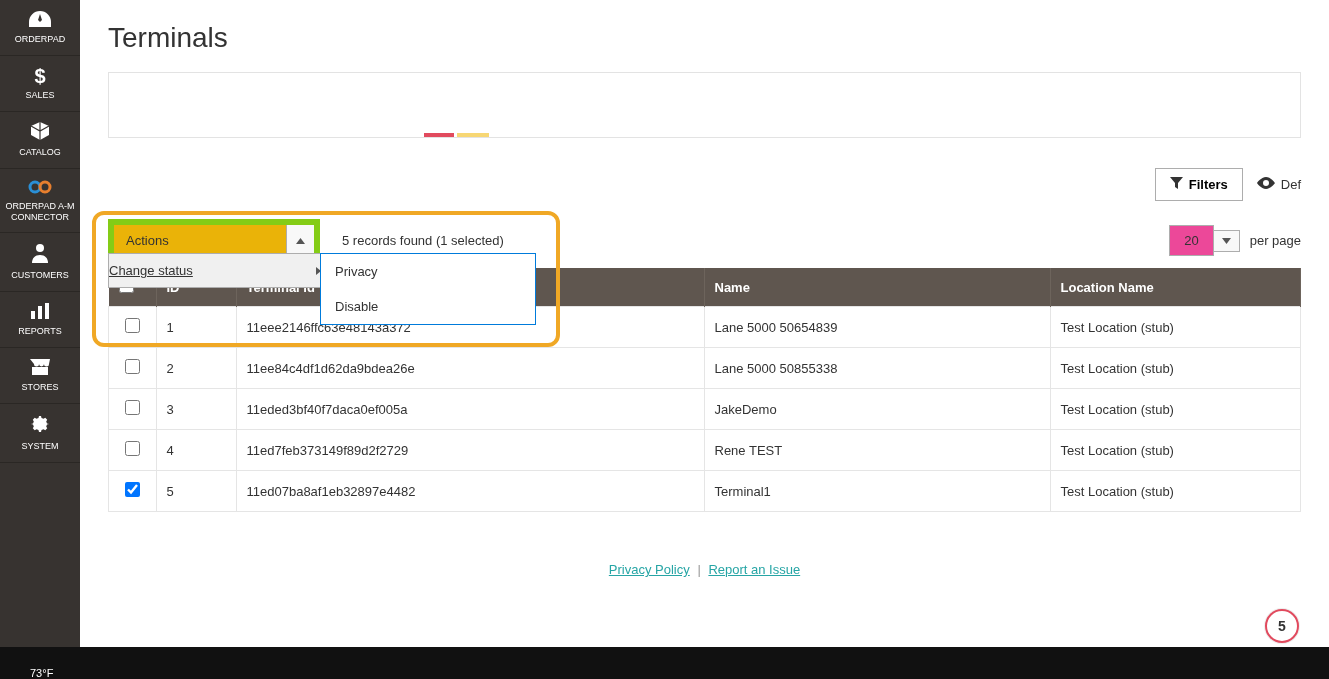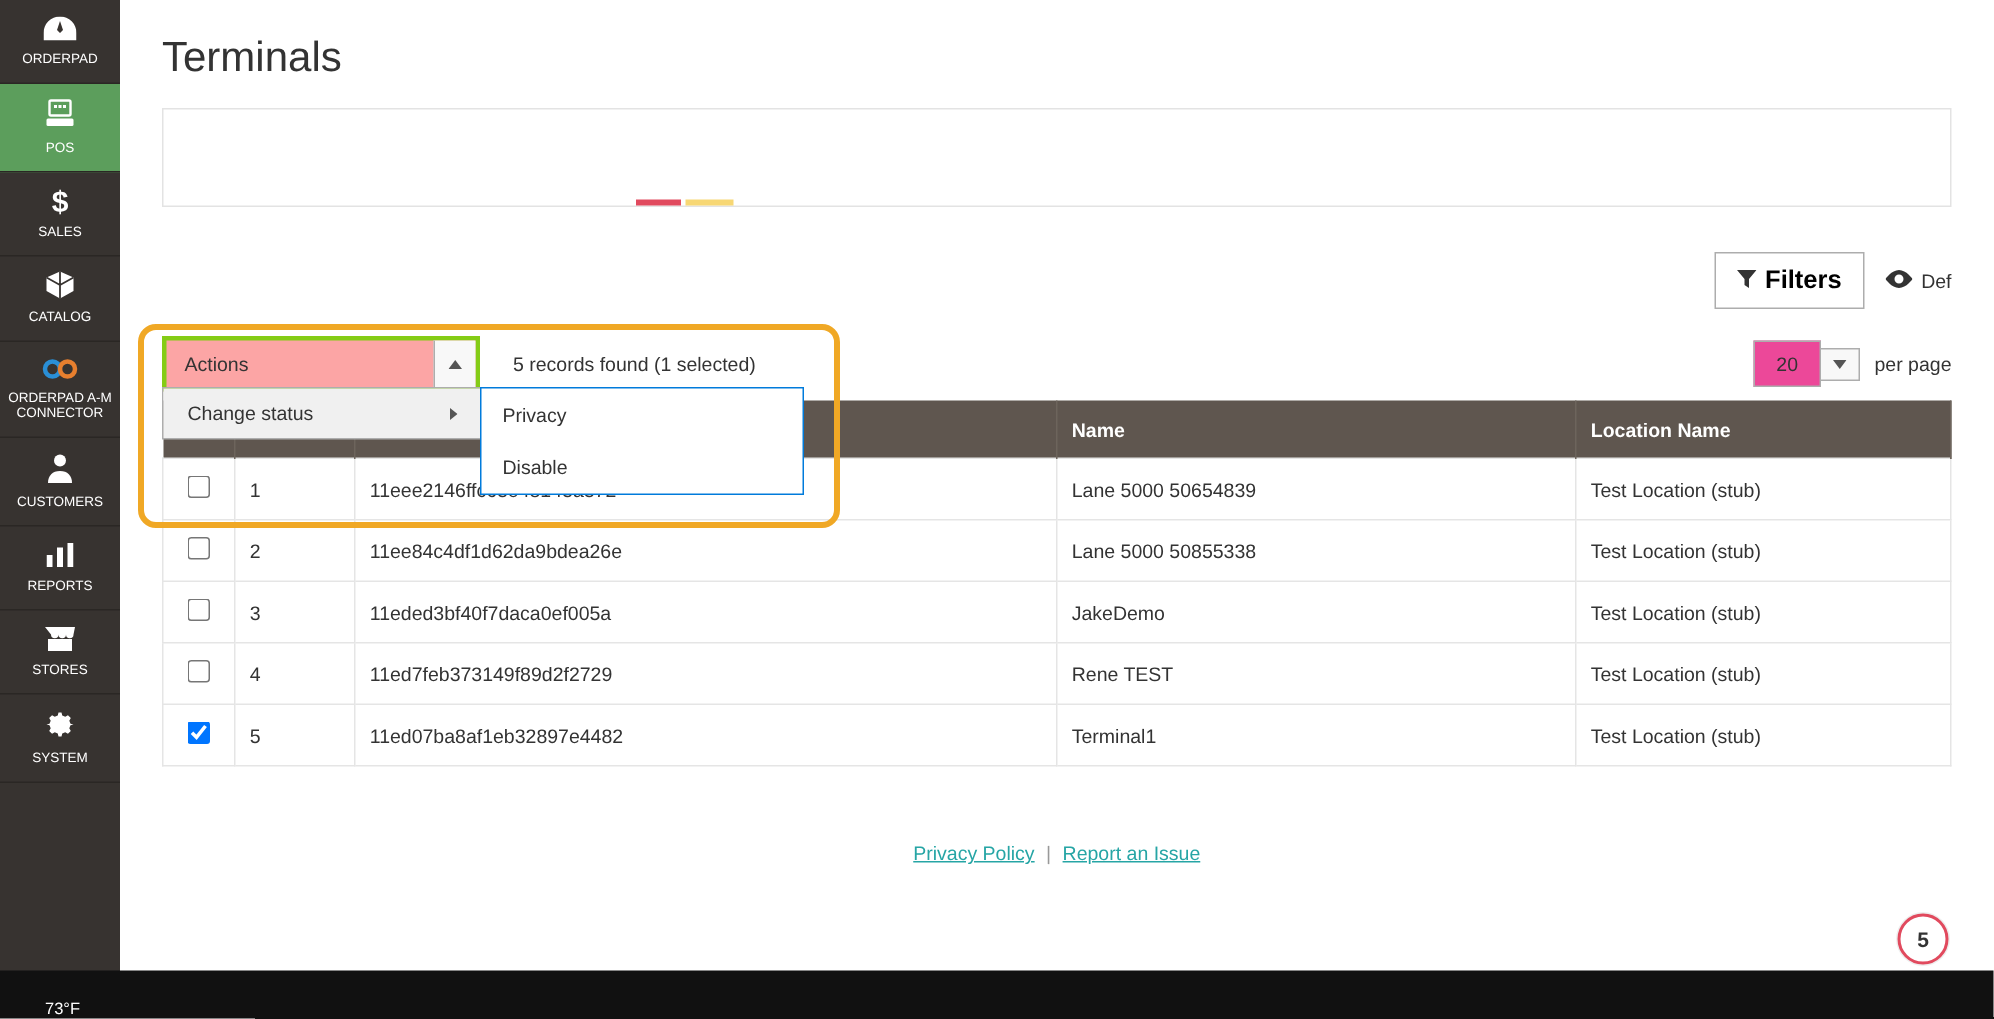--- a/index.html
+++ b/index.html
@@ -14,39 +14,39 @@
 .main { position: absolute; left: 80px; top: 0; right: 0; height: 663px; padding: 0 28px; overflow: hidden; }
 h1 { font-size: 28px; font-weight: 400; color: #333; margin: 22px 0 18px; }
 
 .banner { border: 1px solid #e3e3e3; background: #fff; height: 66px; position: relative; margin-bottom: 30px; }
 .banner-bar { position: absolute; bottom: 0; left: 315px; width: 30px; height: 4px; background: #e14a5e; }
 .banner-bar.b2 { left: 348px; width: 32px; background: #f7d774; }
 
 .toolbar { display: flex; align-items: center; justify-content: space-between; margin-bottom: 18px; position: relative; }
 .toolbar-right { display: flex; align-items: center; gap: 14px; }
 
-.filters-btn { border: 1px solid #adadad; background: #fff; padding: 8px 14px; font-size: 17px; cursor: pointer; display: inline-flex; align-items: center; gap: 6px; font-weight: 600; }
+.filters-btn { border: 1px solid #adadad; background: #fff; padding: 8px 14px; font-size: 13px; cursor: pointer; display: inline-flex; align-items: center; gap: 6px; font-weight: 600; }
 .views-btn { display: inline-flex; align-items: center; gap: 6px; font-size: 13px; cursor: pointer; }
 
 .grid-controls { display: flex; align-items: center; justify-content: space-between; margin-bottom: 0; position: relative; }
 .actions-wrap { display: flex; align-items: center; gap: 22px; }
-.actions-dd { display: flex; border: 3px solid #84cc16; width: 212px; background: #fca5a5; cursor: pointer; }
+.actions-dd { display: flex; border: 6px solid #84cc16; width: 212px; background: #eab308; cursor: pointer; }
 .actions-dd .act-label { padding: 8px 12px; flex: 1; font-size: 13px; }
 .actions-dd .act-caret { width: 28px; border-left: 1px solid #adadad; display: flex; align-items: center; justify-content: center; background: #f8f8f8; }
 .records-found { font-size: 13px; }
 
 .pager { display: flex; align-items: center; gap: 0; }
 .per-page-val { border: 1px solid #adadad; padding: 7px 14px; font-size: 13px; background: #ec4899; }
 .per-page-caret { border: 1px solid #adadad; border-left: none; background: #f8f8f8; padding: 7px 8px; display: flex; align-items: center; justify-content: center; cursor: pointer; }
 .per-page-label { font-size: 13px; margin-left: 10px; }
 
 .highlight-box { position: absolute; left: -16px; top: -8px; width: 468px; height: 136px; border: 4px solid #f0a825; border-radius: 12px; pointer-events: none; z-index: 500; }
 
 .submenu { position: absolute; left: 0; top: 34px; width: 214px; background: #fff; border: 1px solid #adadad; z-index: 400; }
-.submenu-item { padding: 9px 16px; font-size: 13px; cursor: pointer; display: flex; justify-content: space-between; align-items: center; background: #f0f0f0; }
+.submenu-item { padding: 9px 0; font-size: 13px; cursor: pointer; display: flex; justify-content: space-between; align-items: center; background: #f0f0f0; text-decoration: underline; }
 .submenu2 { position: absolute; left: 212px; top: 34px; width: 216px; background: #fff; border: 1px solid #007bdb; z-index: 401; }
 .submenu2-item { padding: 10px 14px; font-size: 13px; cursor: pointer; }
 
 table { width: 100%; border-collapse: collapse; margin-top: 6px; }
 thead th { background: #5f564f; color: #fff; font-weight: 600; text-align: left; padding: 10px 10px; font-size: 13px; border-right: 1px solid #6d645c; }
 thead th:first-child { width: 46px; text-align: center; }
 tbody td { padding: 11px 10px; border: 1px solid #e5e5e5; font-size: 13px; vertical-align: middle; }
 tbody td.chk { text-align: center; width: 46px; }
 .th-chk { display: inline-flex; align-items: center; gap: 2px; }
 
@@ -68,30 +68,20 @@
 </style>
 </head>
 <body>
 
 <div class="sidebar">
   <div class="sidebar-item">
     <span class="icon"><svg width="22" height="16" viewBox="0 0 22 16">
           <path d="M11 0a11 11 0 00-11 11v5h22v-5A11 11 0 0011 0zm0 3l2 6-2 2-2-2z" fill="#fff"></path>
         </svg></span>
     <span class="label">ORDERPAD</span>
-  </div>
-  <div class="sidebar-item active">
-    <span class="icon"><svg width="20" height="20" viewBox="0 0 20 20">
-          <rect x="3" y="1" width="14" height="10" rx="1" fill="none" stroke="#fff" stroke-width="1.6"></rect>
-          <rect x="1" y="13" width="18" height="5" rx="1" fill="#fff"></rect>
-          <rect x="6" y="4" width="2" height="2" fill="#fff"></rect>
-          <rect x="9" y="4" width="2" height="2" fill="#fff"></rect>
-          <rect x="12" y="4" width="2" height="2" fill="#fff"></rect>
-        </svg></span>
-    <span class="label">POS</span>
   </div>
   <div class="sidebar-item">
     <span class="icon" style="font-size:20px;font-weight:700">$</span>
     <span class="label">SALES</span>
   </div>
   <div class="sidebar-item">
     <span class="icon"><svg width="20" height="18" viewBox="0 0 20 18">
           <path d="M10 0l9 4v9l-9 5-9-5V4z" fill="#fff"></path>
           <path d="M10 0v18M1 4l9 5 9-5" stroke="#373330" stroke-width="1.2" fill="none"></path>
         </svg></span>

